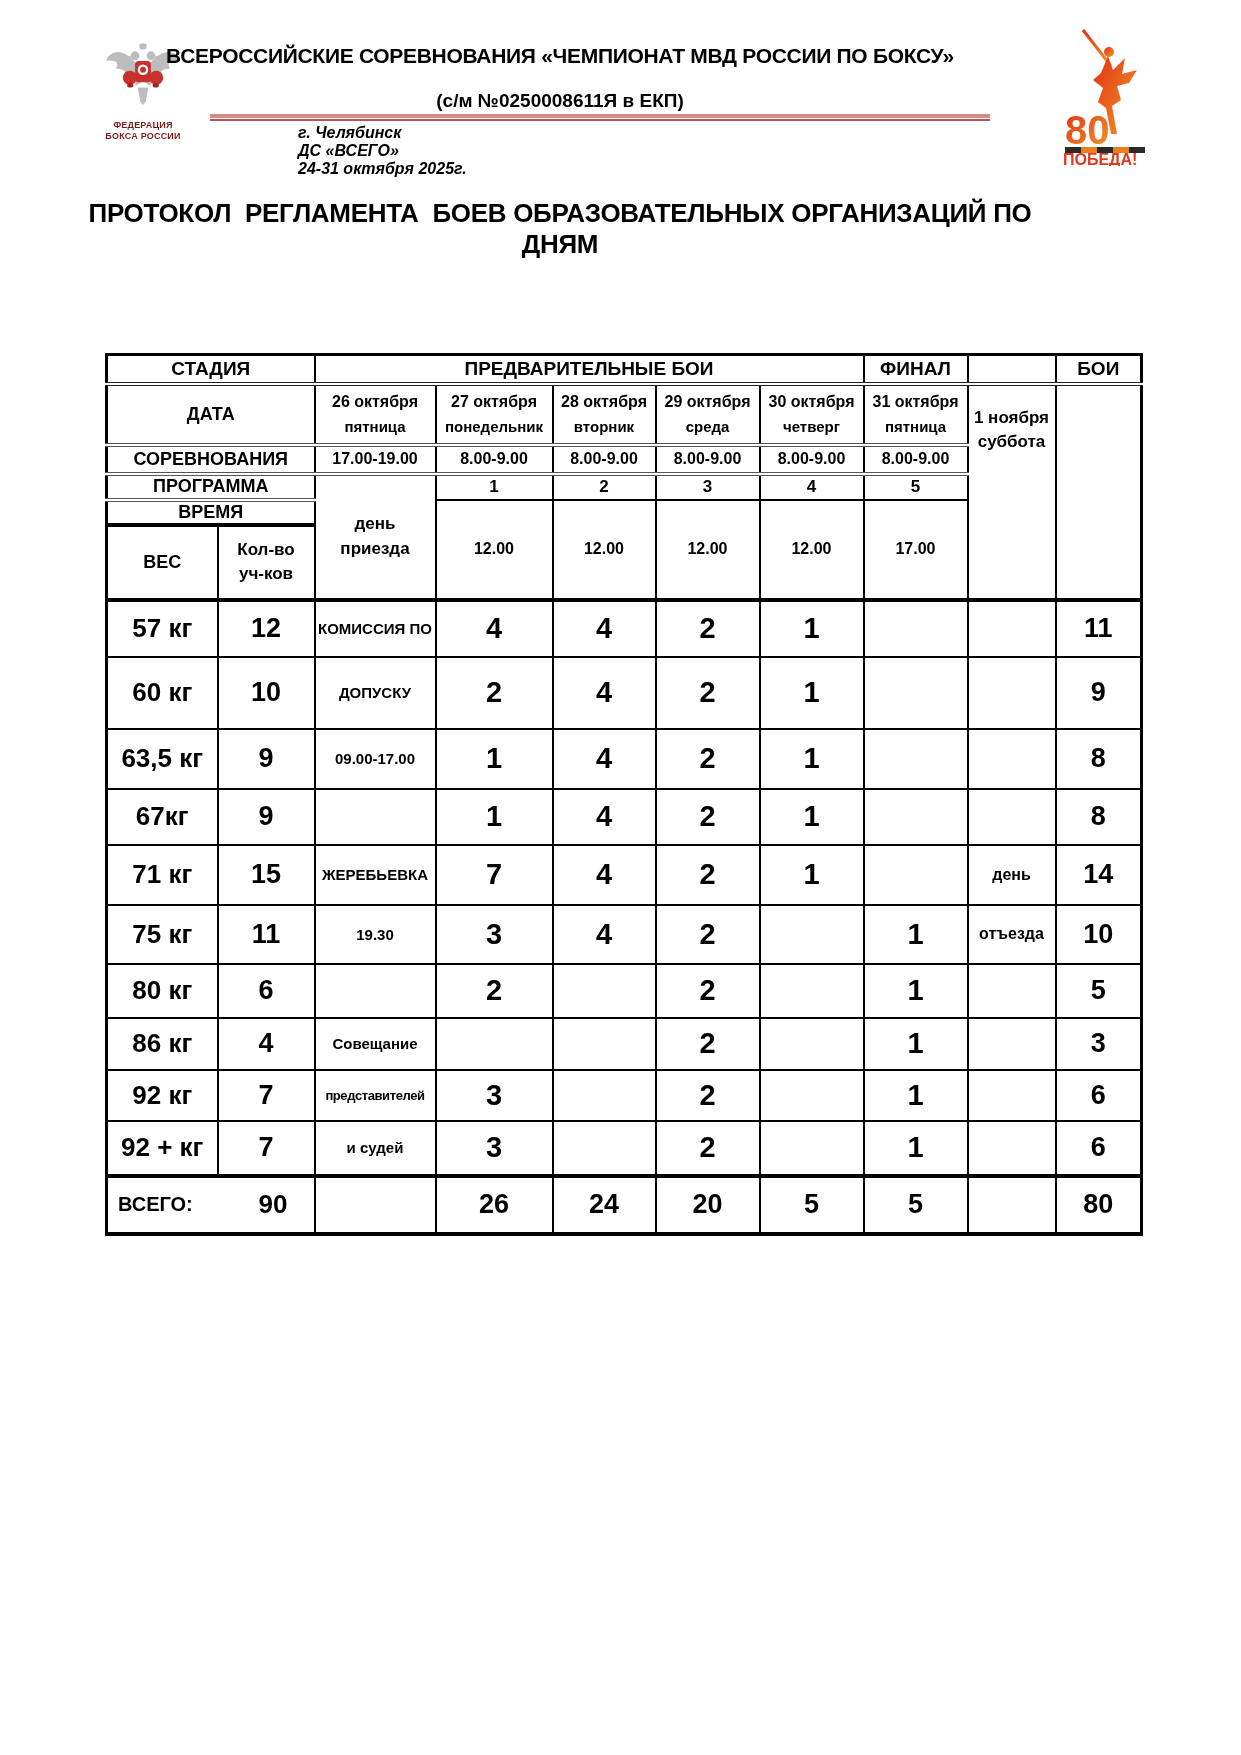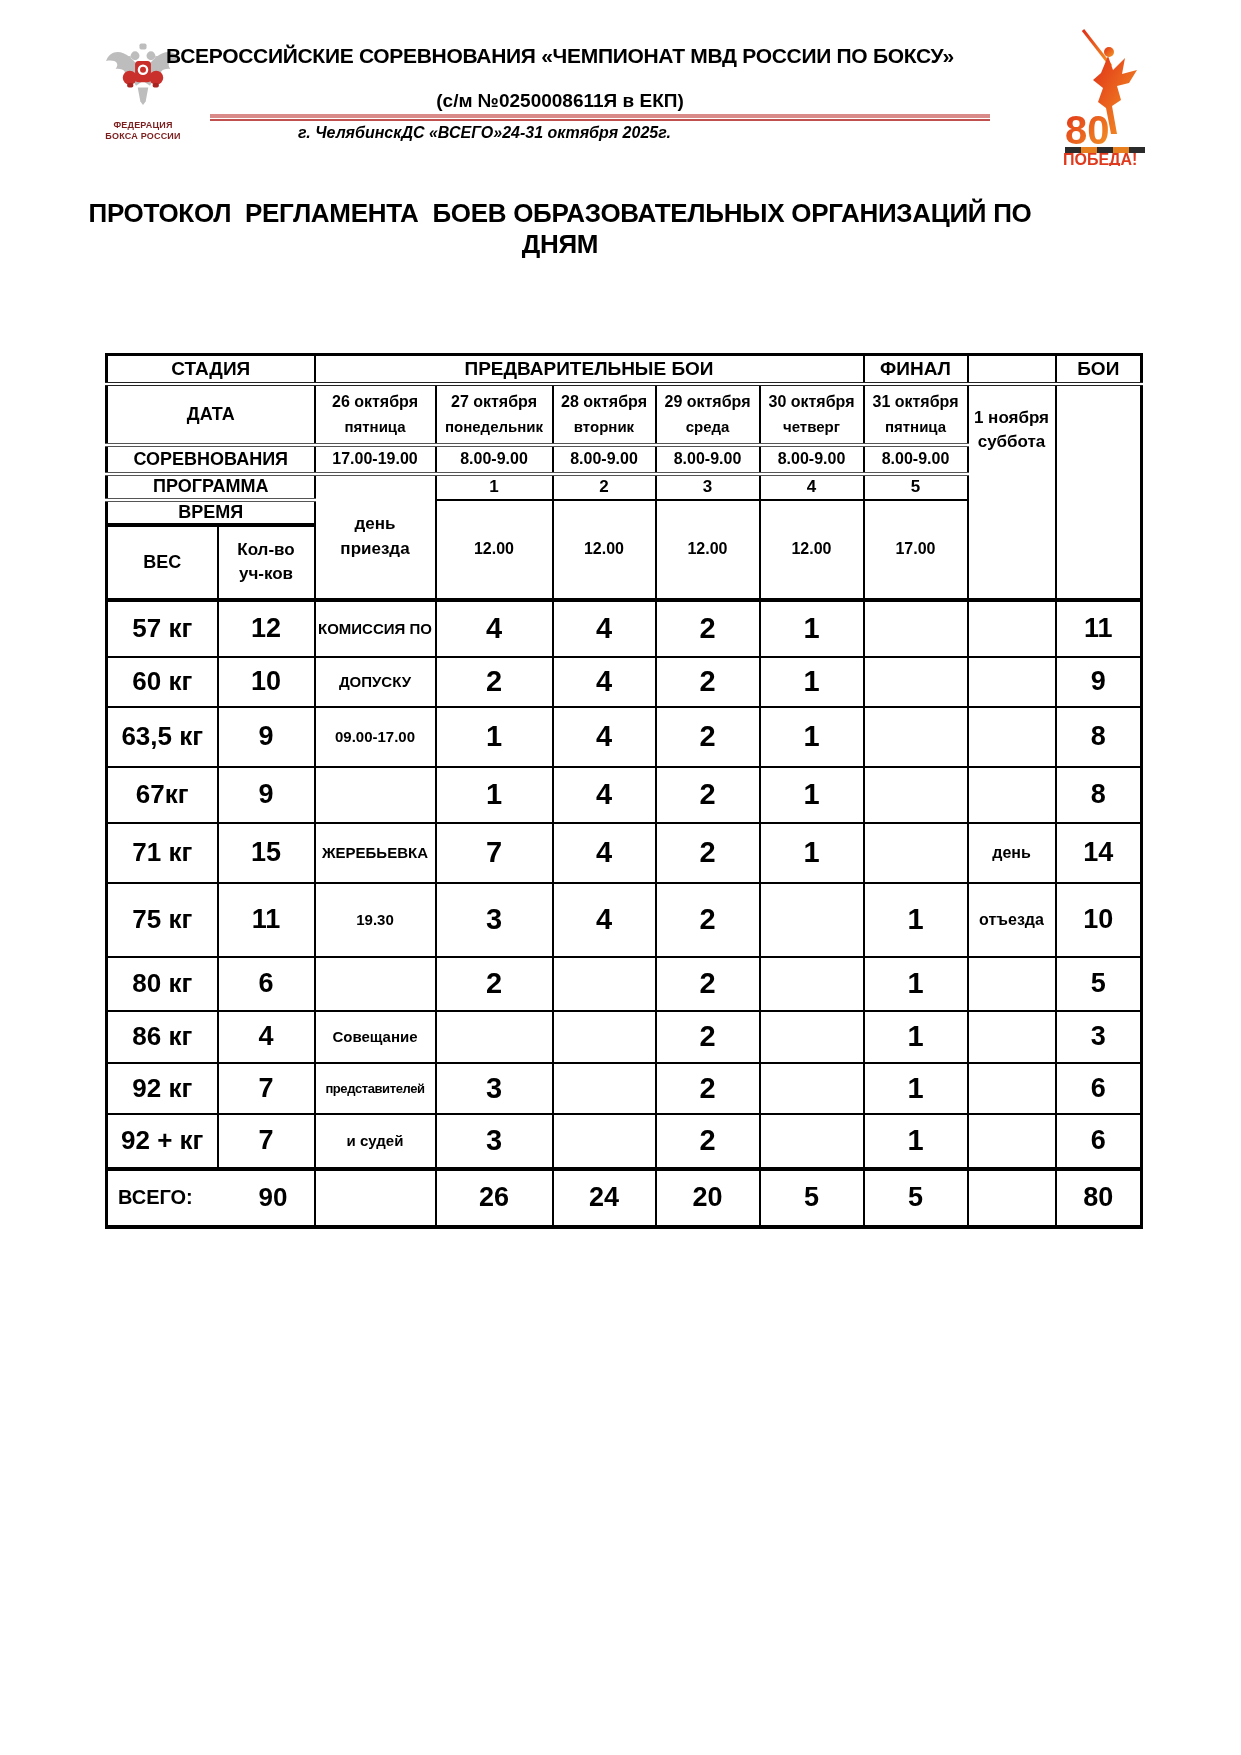--- a/index.html
+++ b/index.html
@@ -11,22 +11,22 @@
   
   .fed-logo { position:absolute; left:83px; top:36px; width:120px; text-align:center; }
   .fed-caption { font-size:9px; font-weight:bold; color:#7b1d1d; line-height:1.25; letter-spacing:.2px; }
   .vic-logo { position:absolute; left:1050px; top:26px; width:115px; text-align:center; }
   .head-lines { position:absolute; left:140px; top:44px; width:840px; text-align:center; }
   .head-line1 { font-size:21px; font-weight:bold; letter-spacing:-0.3px; white-space:nowrap; }
   .head-line2 { font-size:19px; font-weight:bold; margin-top:22px; }
   .red-rule { position:absolute; left:210px; top:114px; width:780px; height:7px;
     border-top:4px solid #d98b8a; border-bottom:2px solid #c0504d; }
   .sub-row { position:absolute; left:210px; top:124px; width:780px;
-    display:flex; justify-content:flex-start; padding:0 38px 0 88px;
-    font-size:16px; font-weight:bold; font-style:italic; }
+    display:flex; justify-content:flex-end; padding:0 38px 0 88px;
+    font-size:16px; font-weight:bold; font-style:italic;flex-direction:column; }
   
   .doc-title { position:absolute; left:55px; top:198px; width:1010px; text-align:center;
     font-size:26px; font-weight:bold; letter-spacing:-0.3px; white-space:pre-wrap; }
   
   table.t { position:absolute; left:105px; top:353px; border-collapse:collapse;
     table-layout:fixed; border:3px solid #000; border-bottom-width:4px; }
   table.t td { border:2px solid #000; text-align:center; vertical-align:middle;
     font-weight:bold; padding:0; overflow:hidden; }
   .hdr  { font-size:19px; }
   .lbl  { font-size:18px; }
@@ -199,21 +199,21 @@
       <td class="cnt">12</td>
       <td class="note">КОМИССИЯ ПО</td>
       <td class="big">4</td>
       <td class="big">4</td>
       <td class="big">2</td>
       <td class="big">1</td>
       <td class="big"></td>
       <td class="sm"></td>
       <td class="cnt">11</td>
     </tr>
-    <tr class="data" style="height:50px">
+    <tr class="data" style="height:72px">
       <td class="wt">60 кг</td>
       <td class="cnt">10</td>
       <td class="note">ДОПУСКУ</td>
       <td class="big">2</td>
       <td class="big">4</td>
       <td class="big">2</td>
       <td class="big">1</td>
       <td class="big"></td>
       <td class="sm"></td>
       <td class="cnt">9</td>
@@ -247,21 +247,21 @@
       <td class="cnt">15</td>
       <td class="note">ЖЕРЕБЬЕВКА</td>
       <td class="big">7</td>
       <td class="big">4</td>
       <td class="big">2</td>
       <td class="big">1</td>
       <td class="big"></td>
       <td class="sm">день</td>
       <td class="cnt">14</td>
     </tr>
-    <tr class="data" style="height:74px">
+    <tr class="data" style="height:59px">
       <td class="wt">75 кг</td>
       <td class="cnt">11</td>
       <td class="note">19.30</td>
       <td class="big">3</td>
       <td class="big">4</td>
       <td class="big">2</td>
       <td class="big"></td>
       <td class="big">1</td>
       <td class="sm">отъезда</td>
       <td class="cnt">10</td>

